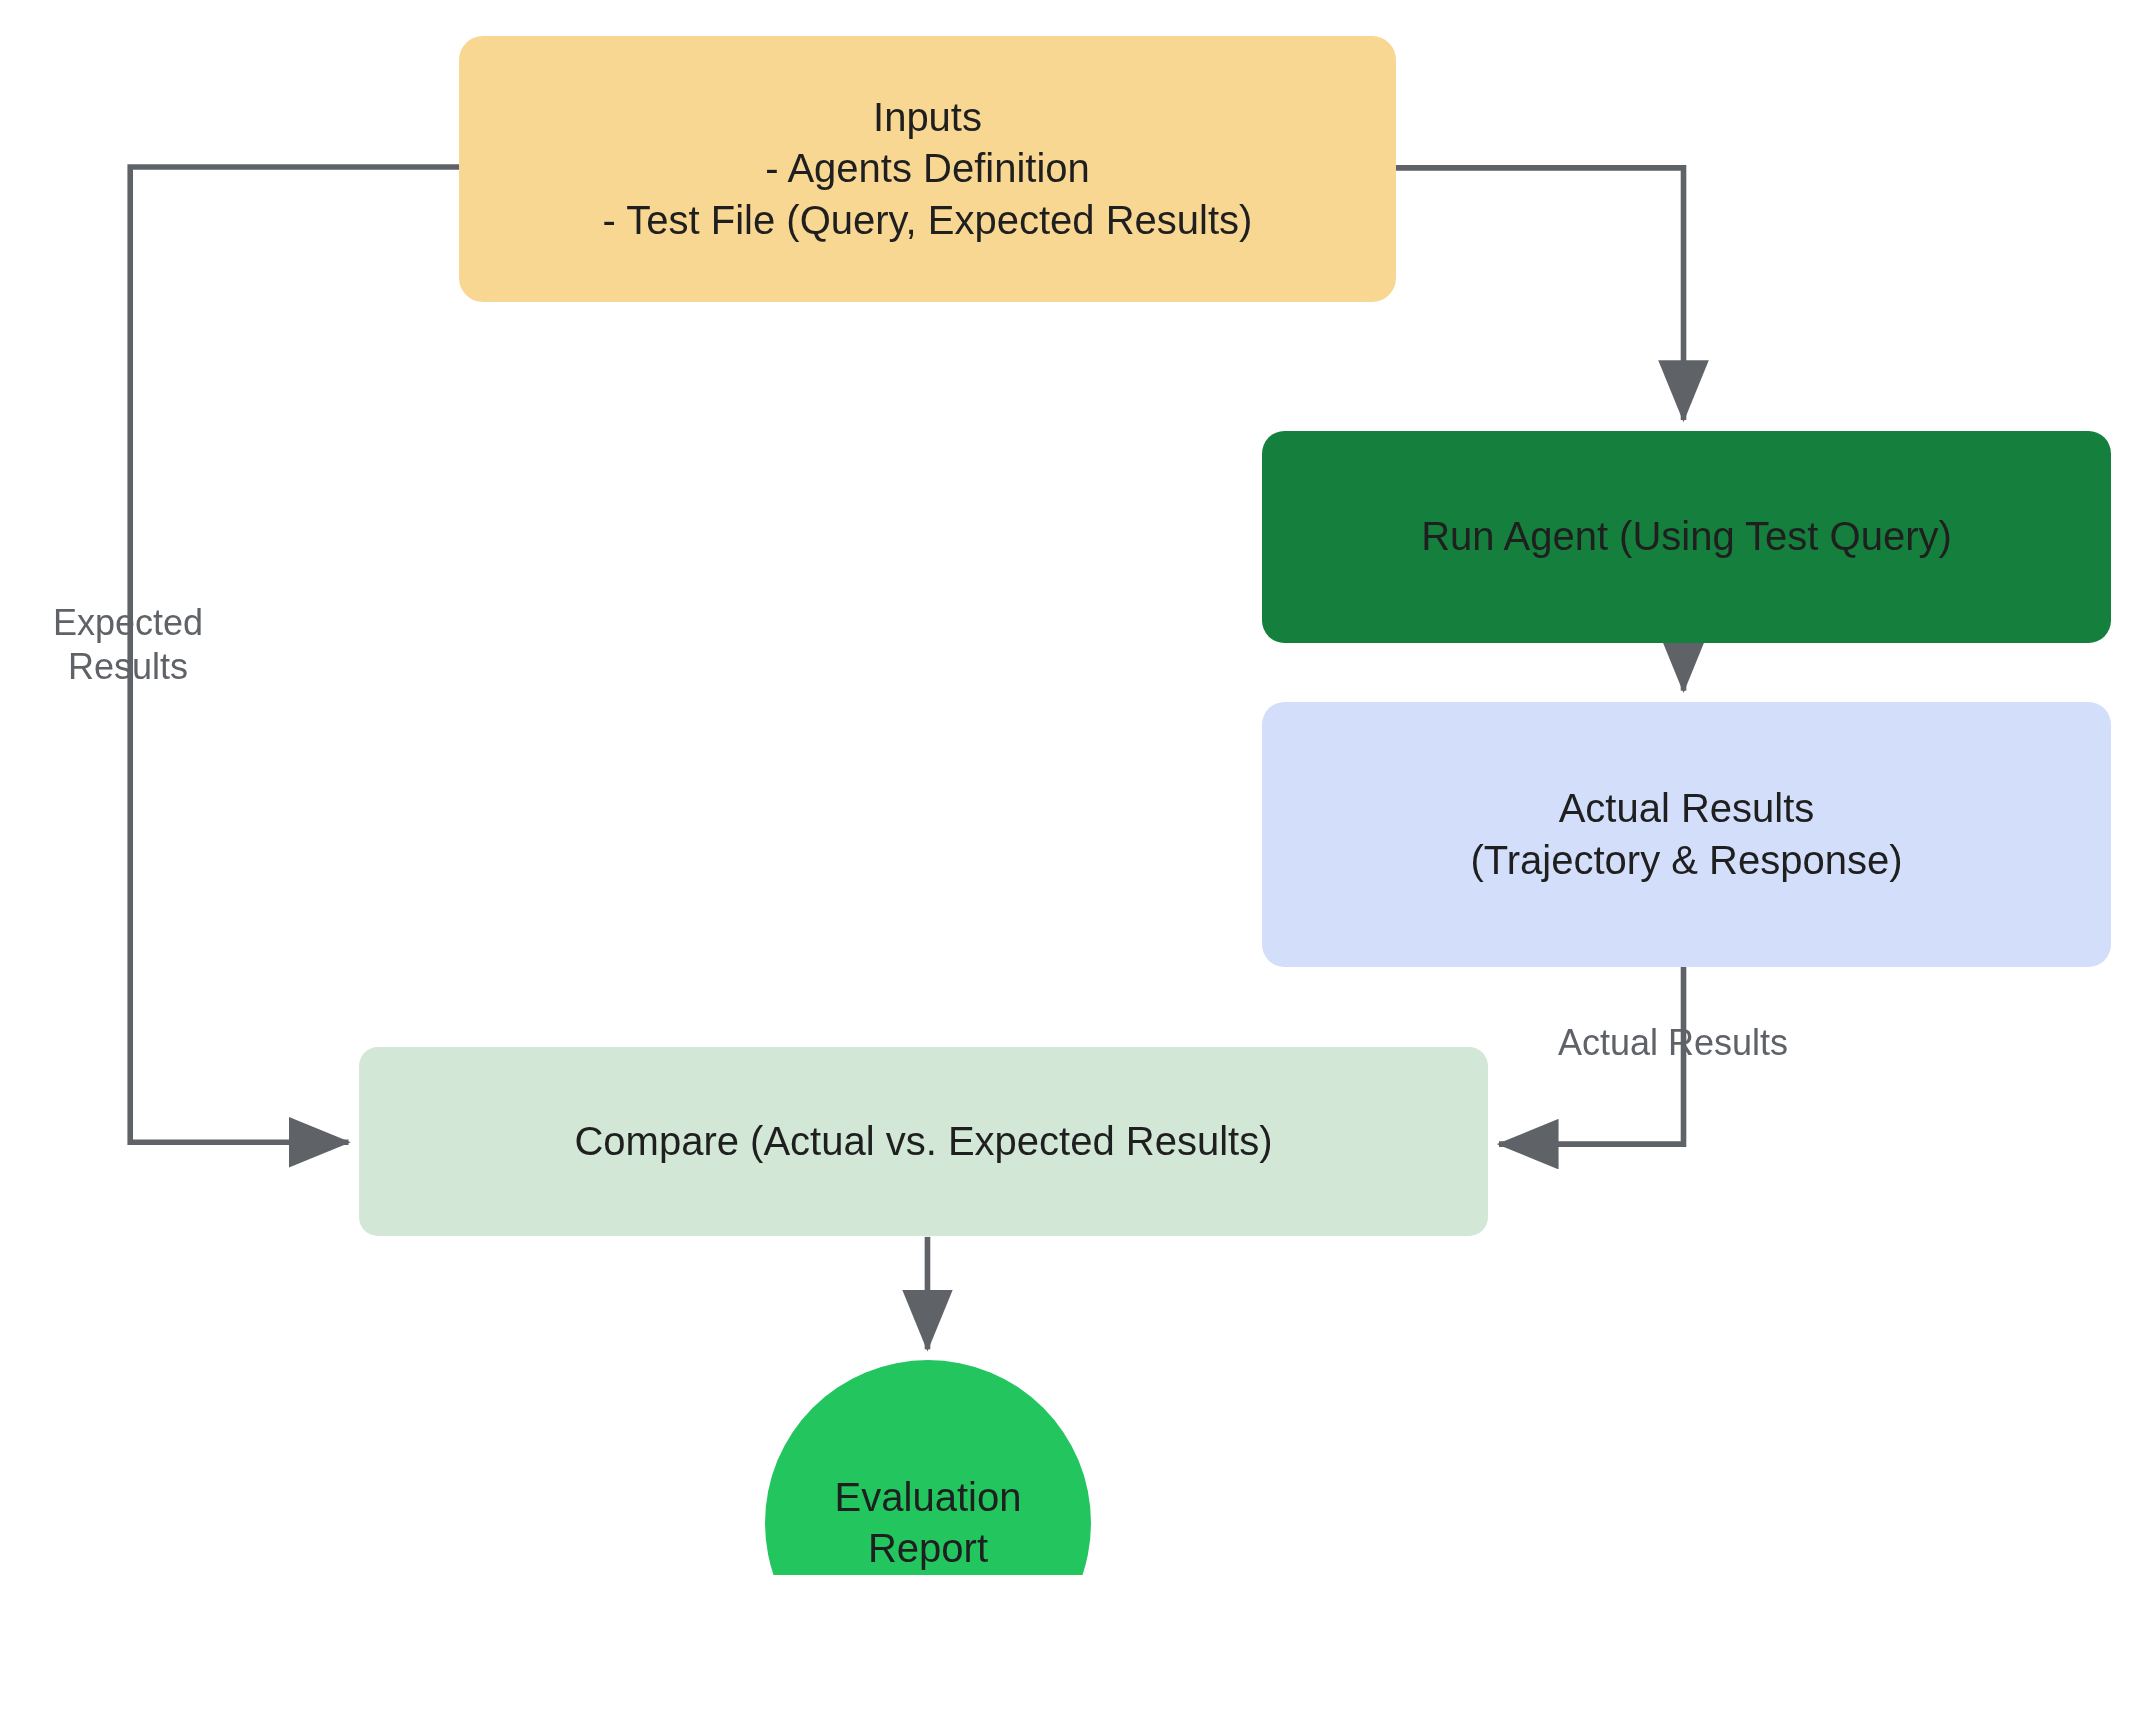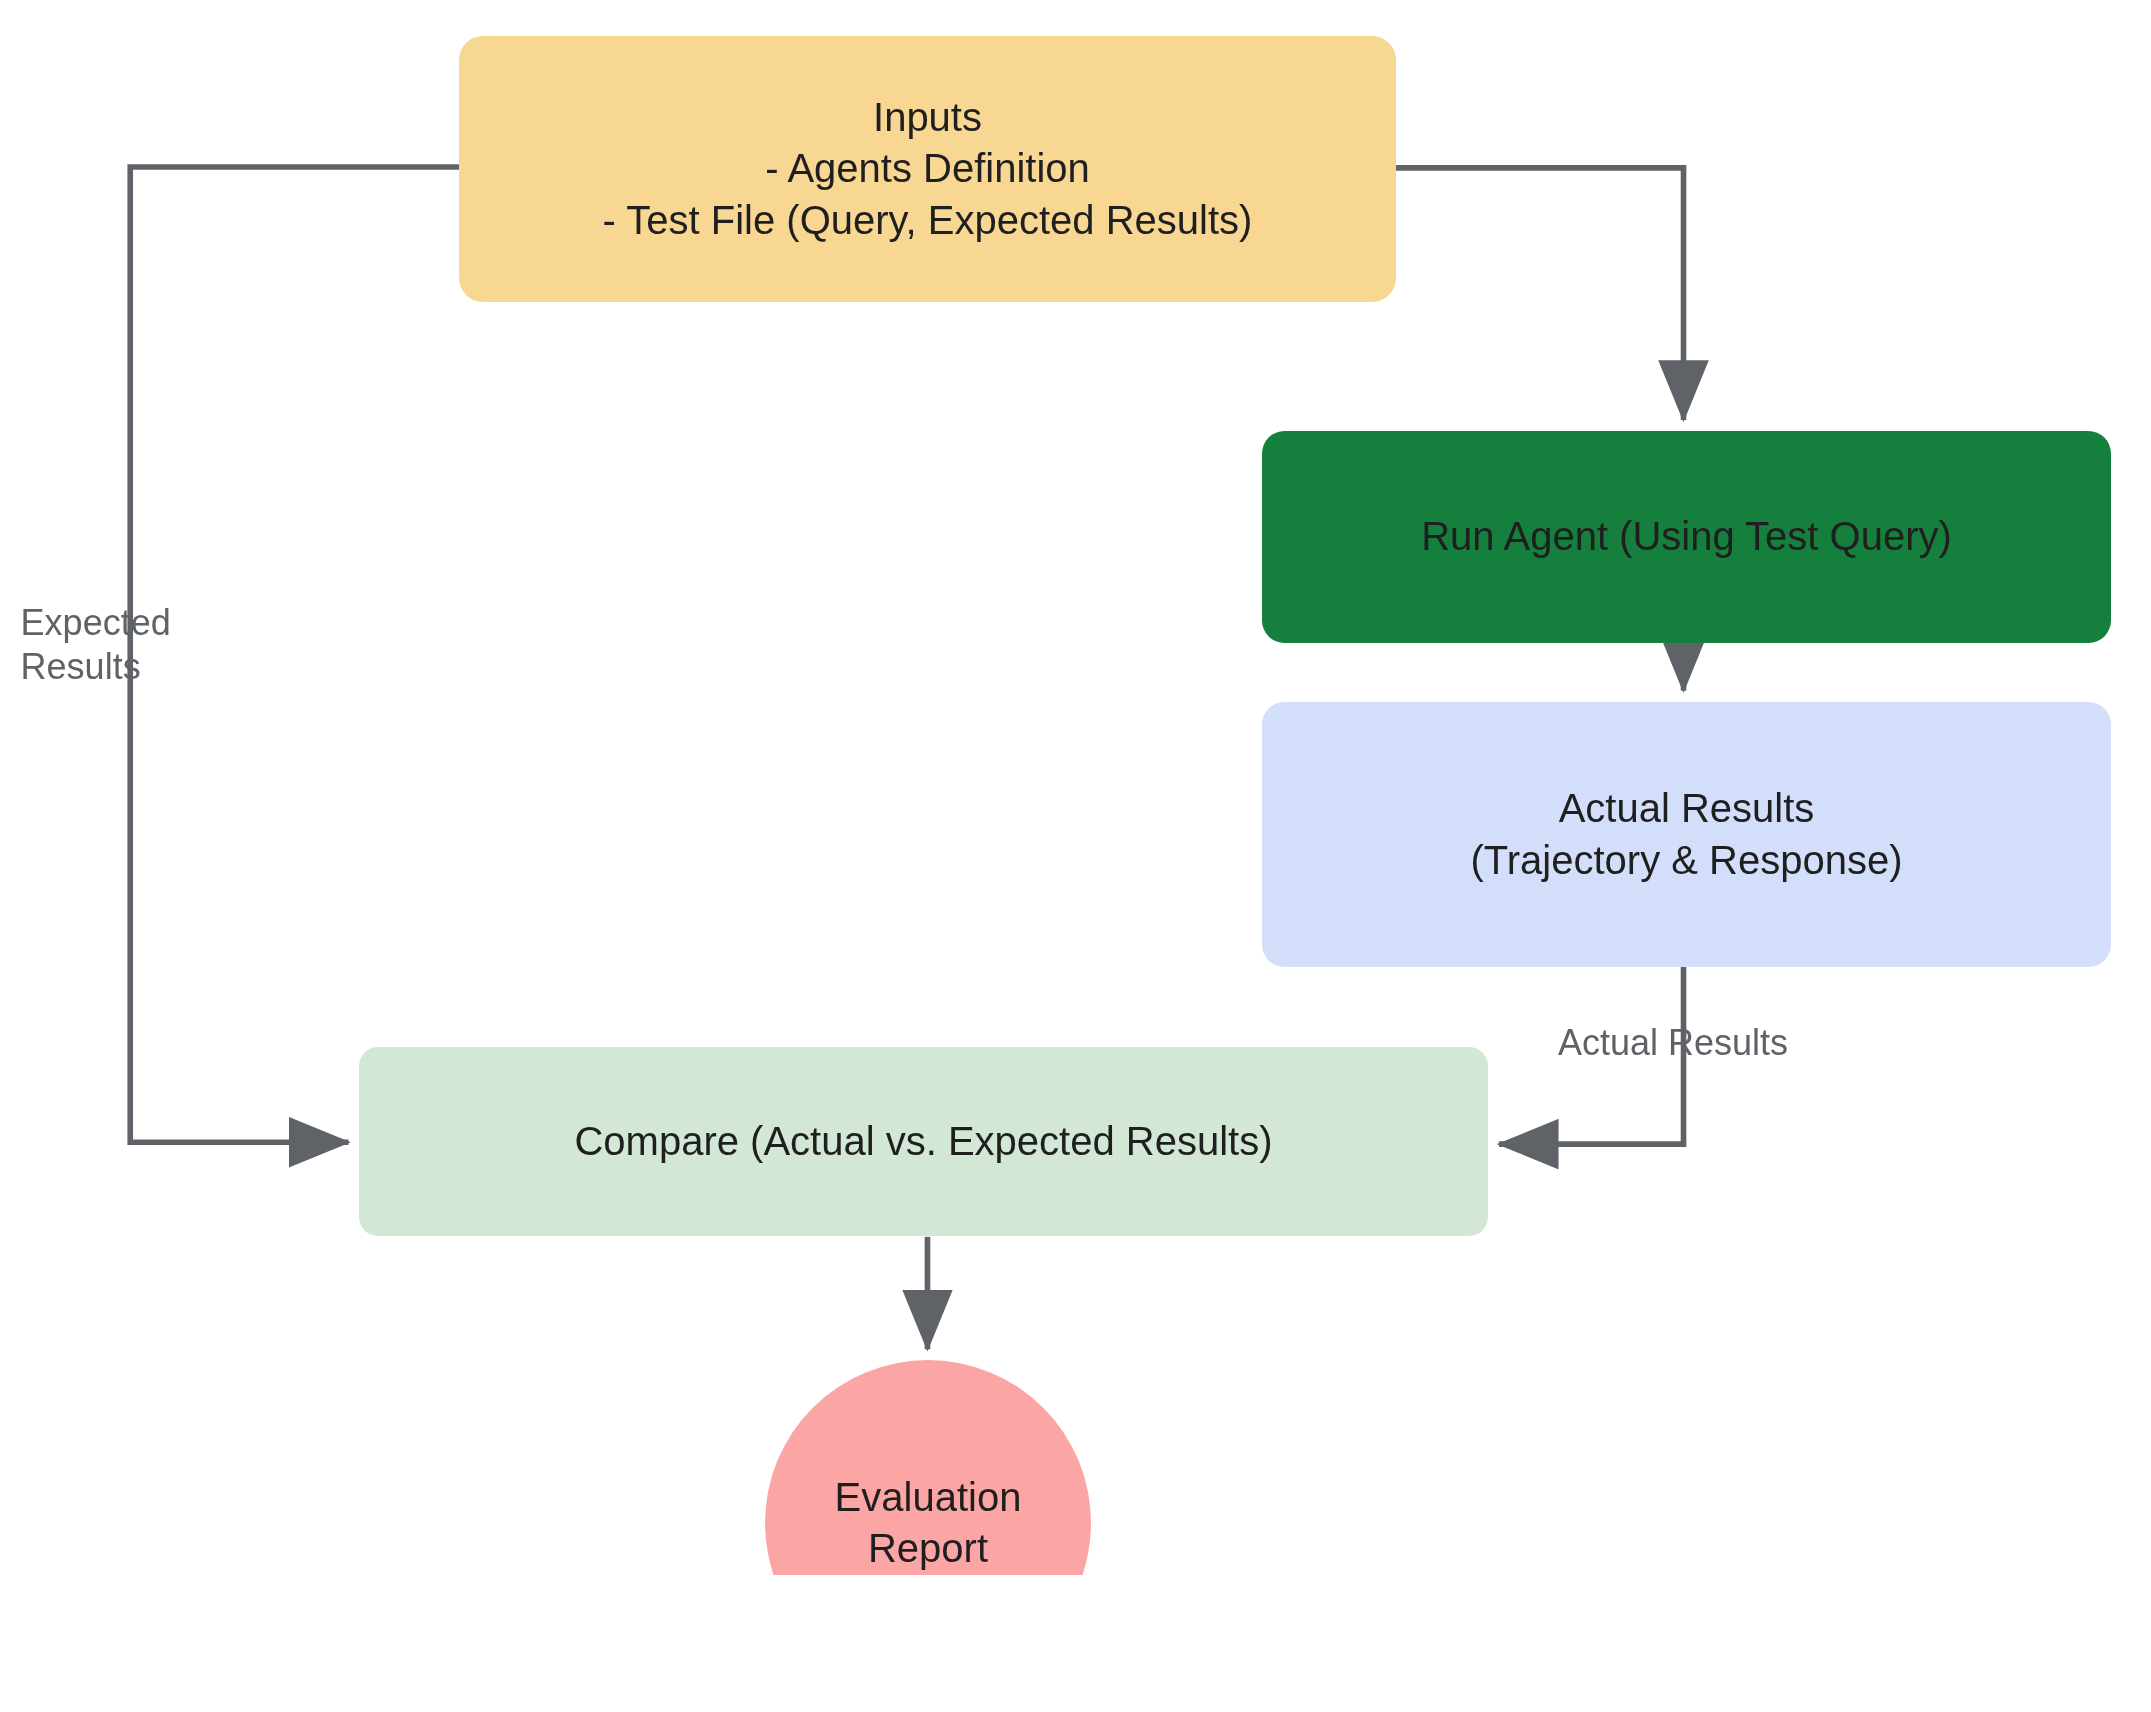--- a/index.html
+++ b/index.html
@@ -61,38 +61,39 @@
     height: 189px;
     background: #d2e7d6;
     border-radius: 19px;
     font-size: 40px;
   }
   #node-eval-report {
     left: 765px;
     top: 1360px;
     width: 326px;
     height: 326px;
-    background: #fca5a5;
+    background: #22c55e;
     border-radius: 50%;
     font-size: 40px;
   }
   #edges {
     position: absolute;
     left: 0;
     top: 0;
     width: 2151px;
     height: 1713px;
     pointer-events: none;
   }
   .edge-label {
     position: absolute;
     color: #5f6368;
     font-size: 36px;
     line-height: 1.22;
     white-space: pre-line;
+    text-align: center;
   }
   #label-expected-results {
     left: 20.6px;
     top: 601px;
     width: 215px;
   }
   #label-actual-results {
     left: 1558px;
     top: 1021px;
     width: 259px;

